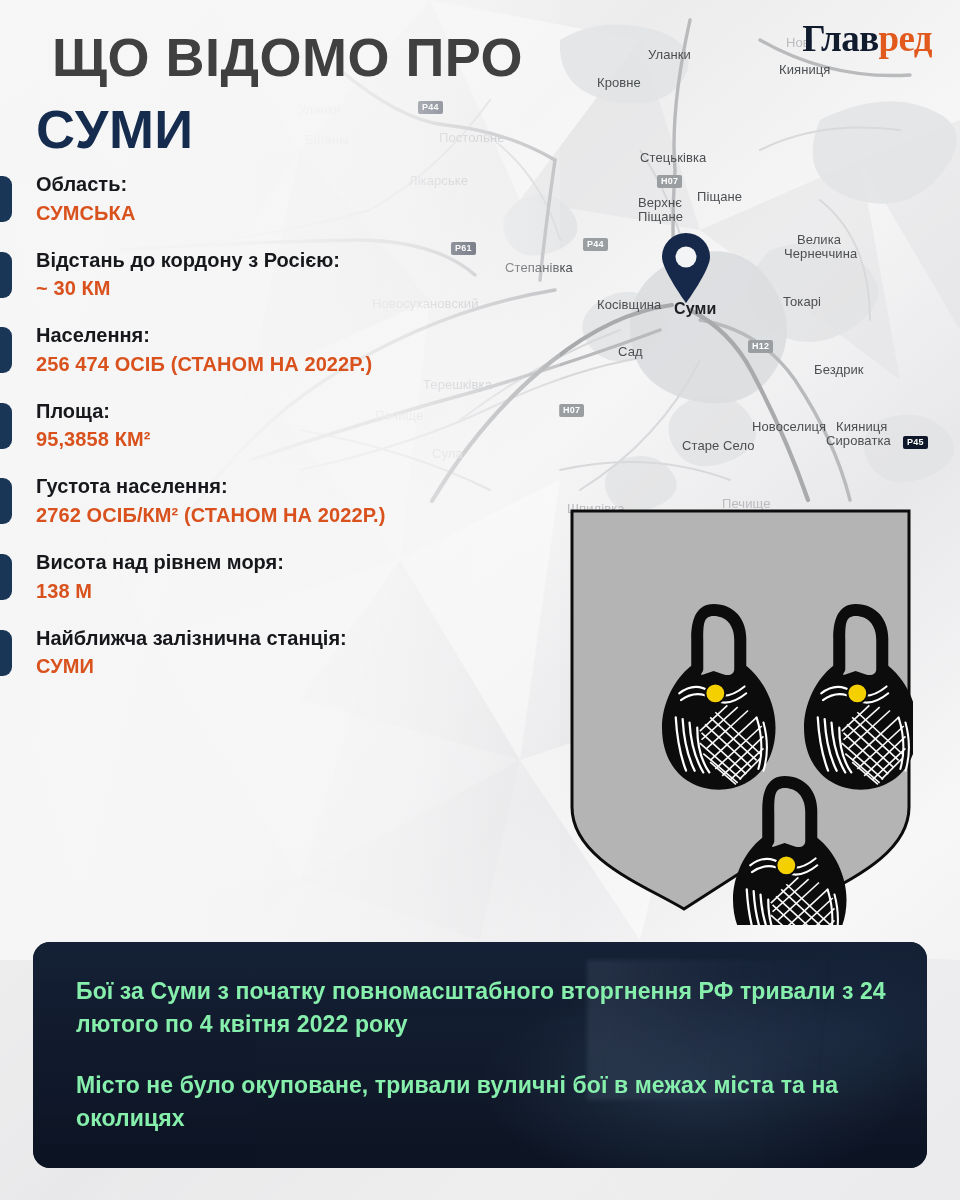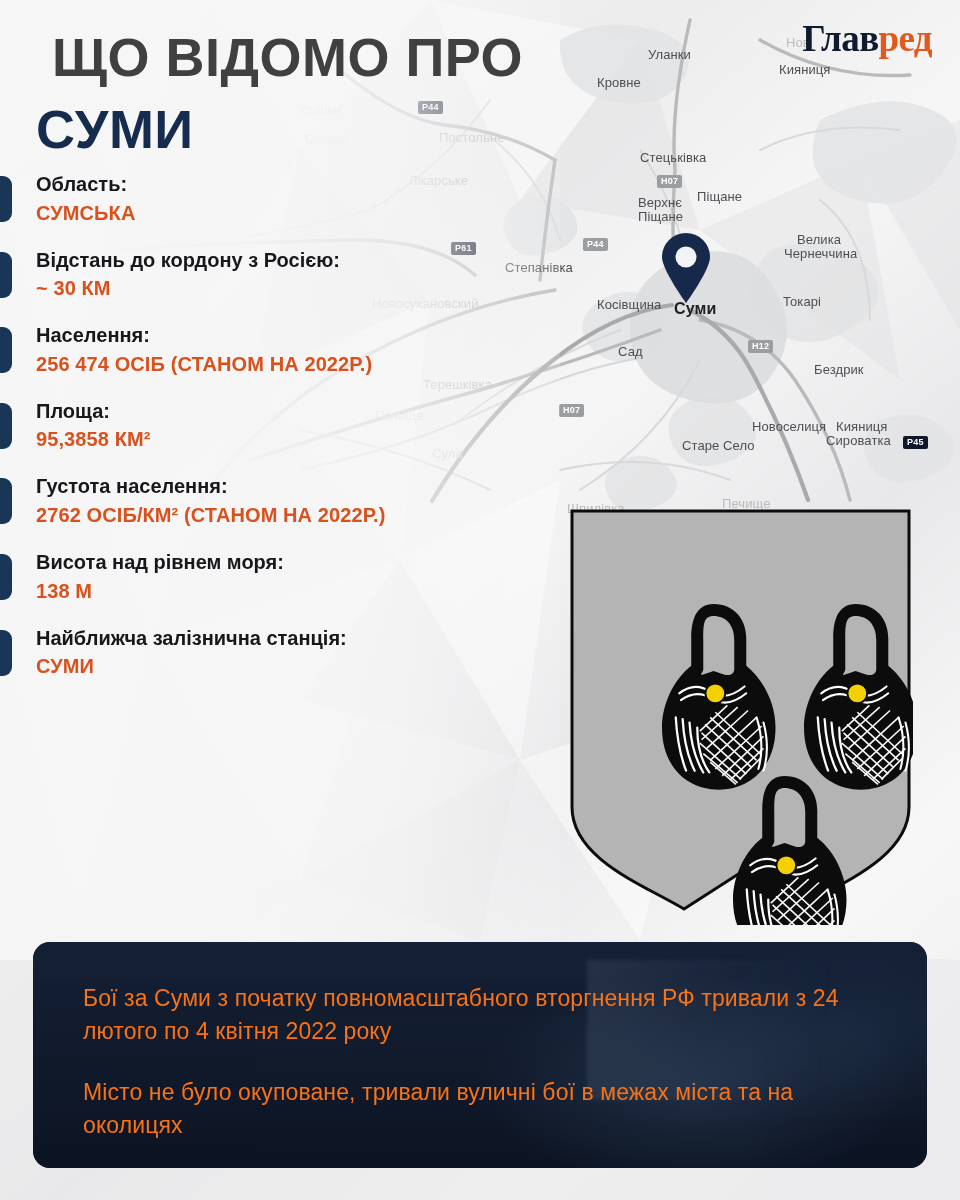--- a/index.html
+++ b/index.html
@@ -198,25 +198,25 @@
     background:
       linear-gradient(95deg, rgba(120,140,165,.18) 0%, rgba(90,110,140,.10) 35%, rgba(0,0,0,0) 70%);
     filter: blur(2px);
   }
   .banner-text {
     position: relative;
     z-index: 2;
     padding: 32px 40px 0 42px;
   }
   .banner-p {
-    color: #f97316;
+    color: #86efac;
     font-size: 23px;
-    font-weight: 400;
+    font-weight: 700;
     line-height: 1.42;
-    margin: 8px;
+    margin: 1px;
     letter-spacing: .1px;
   }
   .banner-p + .banner-p { margin-top: 29px; }
 </style>
 </head>
 <body>
 
 <div class="infographic">
 
   <div class="bg-layer"></div>

